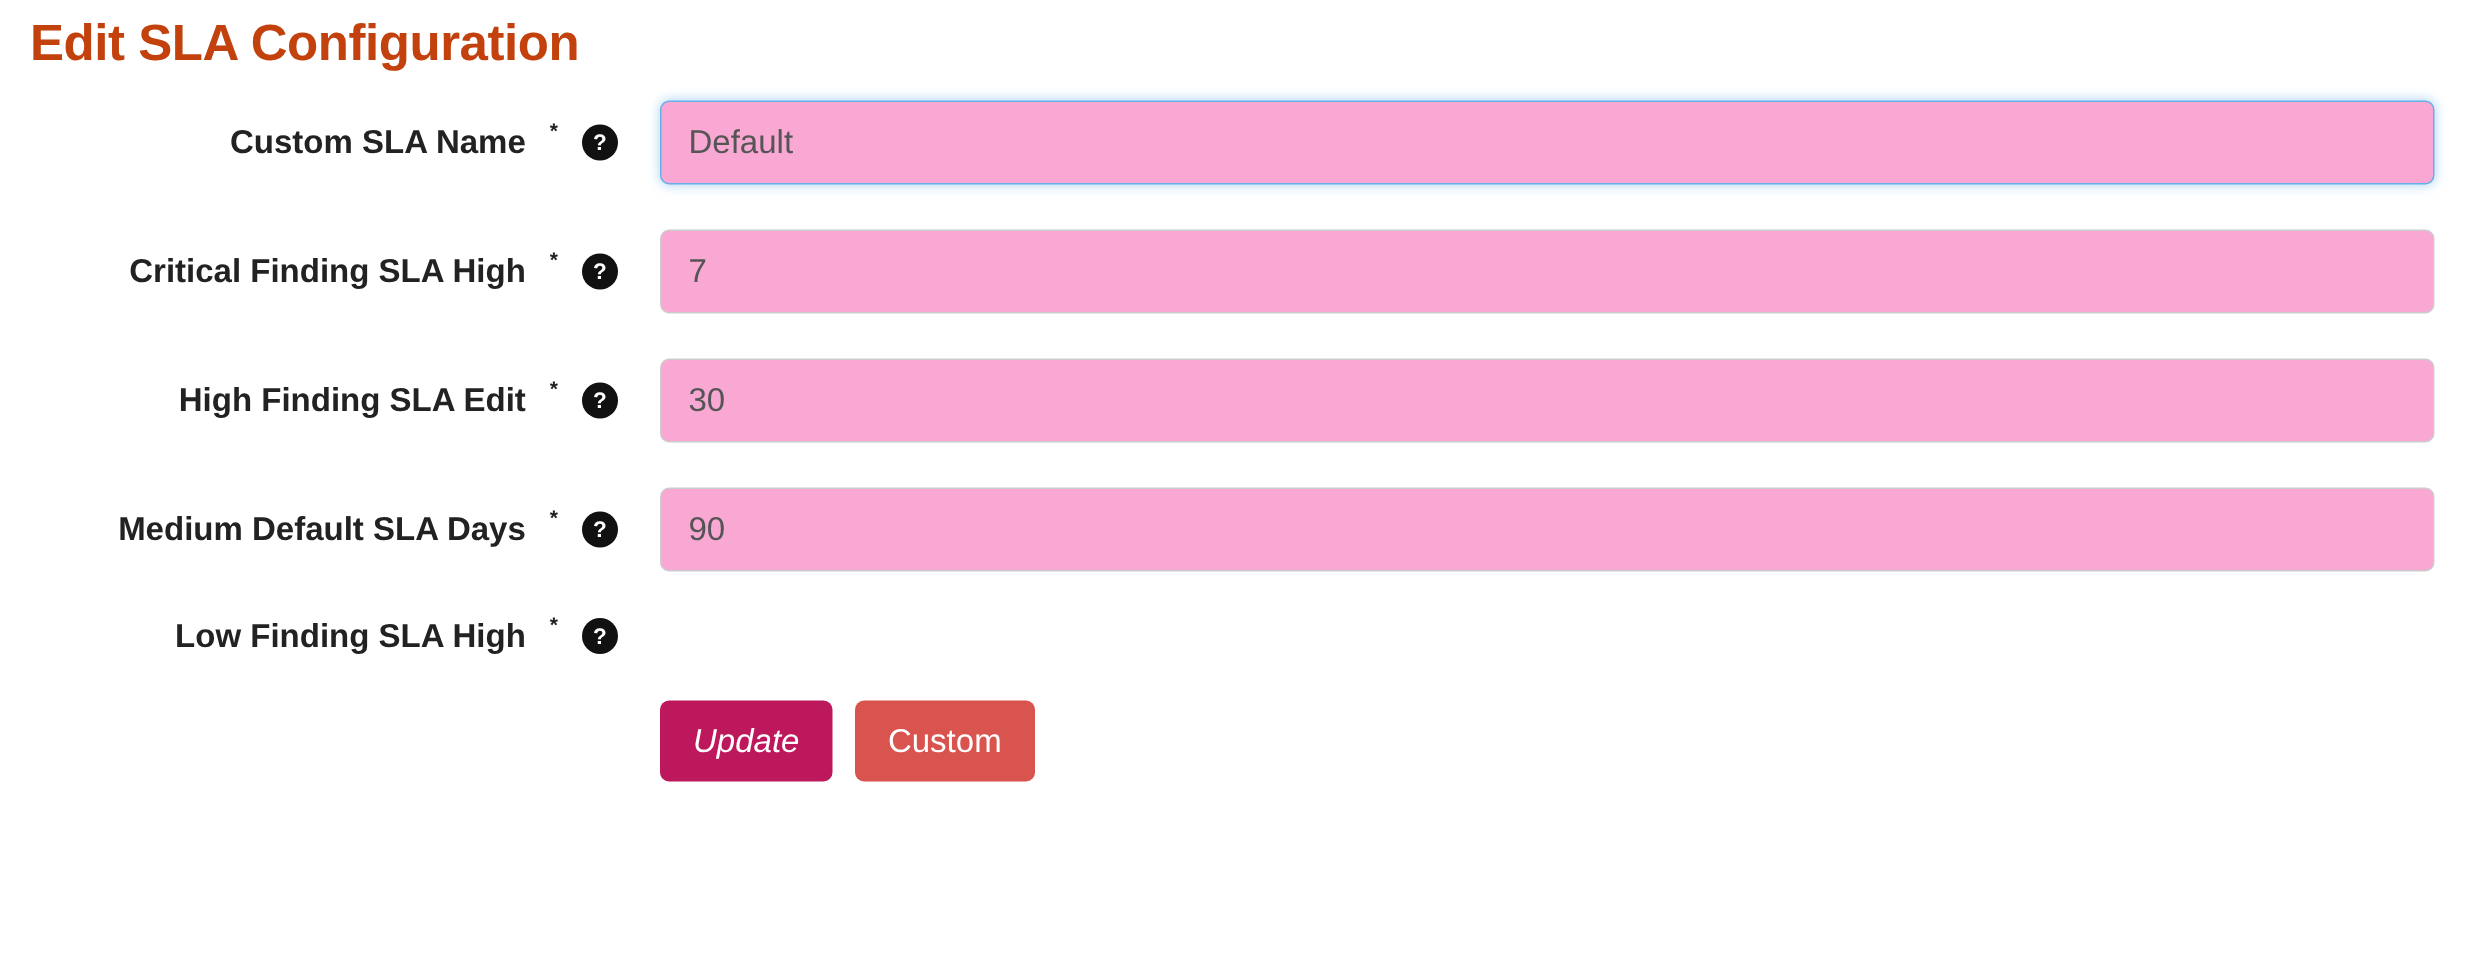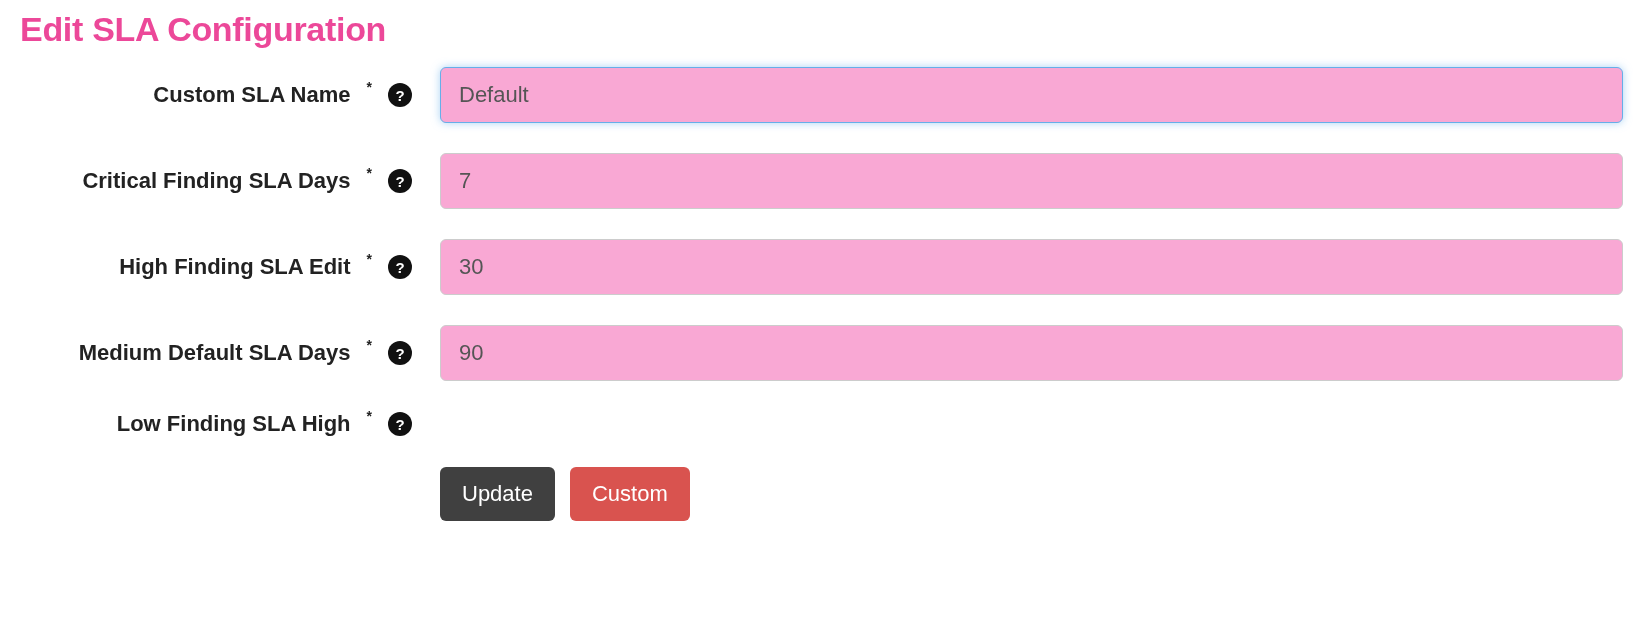--- a/index.html
+++ b/index.html
@@ -8,21 +8,21 @@
     font-family: "Helvetica Neue", Helvetica, Arial, sans-serif;
     font-size:22px;
     color:#333;
     width:1643px;
     background:#fff;
   }
   .container { padding:0 20px 40px 20px; }
   h2.page-title {
     font-size:34px;
     font-weight:600;
-    color:#ec4899;
+    color:#c2410c;
     margin:10px 0 18px 0;
     letter-spacing:-0.3px;
   }
 
   .form-row {
     display:flex;
     align-items:center;
     margin-bottom:30px;
   }
   .label-col {
@@ -87,21 +87,21 @@
     align-items:center;
     justify-content:center;
     height:54px;
     padding:0 22px;
     font-size:22px;
     color:#fff;
     border:none;
     border-radius:6px;
     cursor:pointer;
   }
-  .btn-secondary { background:#404040; }
+  .btn-secondary { background:#be185d;font-style:italic; }
   .btn-danger { background:#d9534f; }
 </style>
 </head>
 <body>
 
 <div class="container">
   <h2 class="page-title">Edit SLA Configuration</h2>
 
   <div class="form-row">
     <div class="label-col">
@@ -110,21 +110,21 @@
       <span class="help-icon">?</span>
     </div>
     <div class="input-col">
       <input class="form-control focused" type="text" value="Default" style="">
     </div>
   </div>
 
 
   <div class="form-row">
     <div class="label-col">
-      <span>Critical Finding SLA Days</span>
+      <span>Critical Finding SLA High</span>
         <span class="req">*</span>
       <span class="help-icon">?</span>
     </div>
     <div class="input-col">
       <input class="form-control" type="text" value="7" style="">
     </div>
   </div>
 
   <div class="form-row">
     <div class="label-col">

